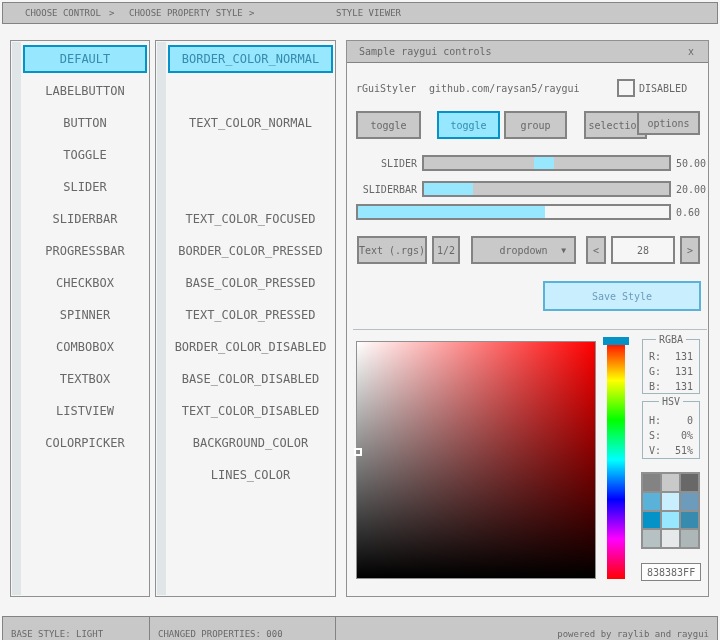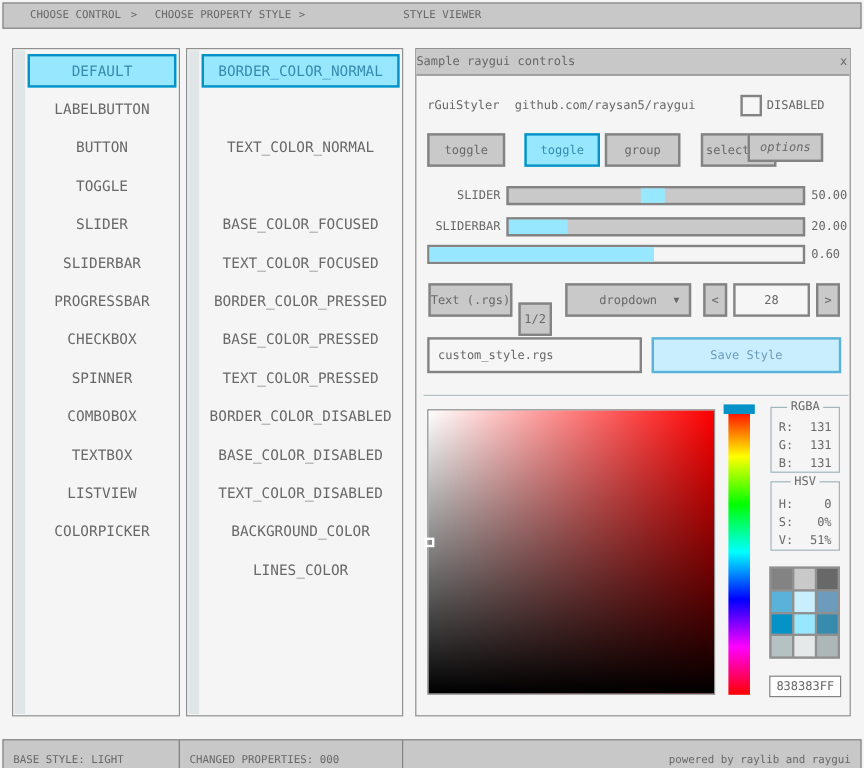--- a/index.html
+++ b/index.html
@@ -26,21 +26,21 @@
     display:flex; align-items:center; justify-content:center; white-space:nowrap; cursor:default; }
   #panel-controls .list-item { width:124px; }
   #panel-props    .list-item { width:165px; }
   .list-item.selected { background:#97e8ff; border:2px solid #0492c7; color:#368bae; }
 
   
   #window { left:346px; top:40px; width:363px; height:557px;
     background:#f5f5f5; border:1px solid #909090; }
   #titlebar { position:absolute; left:0; top:0; right:0; height:22px;
     background:#c8c8c8; border-bottom:1px solid #838383;
-    display:flex; align-items:center; justify-content:space-between; padding:0 0; }
+    display:flex; align-items:center; justify-content:space-between; padding:0 12px; }
   #titlebar .close { cursor:pointer; padding:0 2px; }
 
   .btn { background:#c9c9c9; border:2px solid #838383; color:#686868;
     display:flex; align-items:center; justify-content:center; cursor:pointer; white-space:nowrap; }
   .btn.active { background:#97e8ff; border-color:#0492c7; color:#368bae; }
 
   .lbl { display:flex; align-items:center; white-space:nowrap; }
 
   #checkbox { left:270px; top:38px; width:18px; height:18px;
     background:#f6f6f6; border:2px solid #838383; cursor:pointer; }
@@ -122,21 +122,20 @@
   <div class="list-item" style="top:292px">COMBOBOX</div>
   <div class="list-item" style="top:324px">TEXTBOX</div>
   <div class="list-item" style="top:356px">LISTVIEW</div>
   <div class="list-item" style="top:388px">COLORPICKER</div>
 </div>
 
 <div class="abs panel" id="panel-props">
   <div class="rail"></div>
   <div class="list-item selected" style="top:4px">BORDER_COLOR_NORMAL</div>
   <div class="list-item" style="top:68px">TEXT_COLOR_NORMAL</div>
-  <div class="list-item" style="top:132px">BASE_COLOR_FOCUSED</div>
   <div class="list-item" style="top:164px">TEXT_COLOR_FOCUSED</div>
   <div class="list-item" style="top:196px">BORDER_COLOR_PRESSED</div>
   <div class="list-item" style="top:228px">BASE_COLOR_PRESSED</div>
   <div class="list-item" style="top:260px">TEXT_COLOR_PRESSED</div>
   <div class="list-item" style="top:292px">BORDER_COLOR_DISABLED</div>
   <div class="list-item" style="top:324px">BASE_COLOR_DISABLED</div>
   <div class="list-item" style="top:356px">TEXT_COLOR_DISABLED</div>
   <div class="list-item" style="top:388px">BACKGROUND_COLOR</div>
   <div class="list-item" style="top:420px">LINES_COLOR</div>
 </div>
@@ -149,50 +148,49 @@
 
   <span class="abs lbl" style="left:9px; top:38px; height:18px;">rGuiStyler</span>
   <span class="abs lbl" style="left:82px; top:38px; height:18px;">github.com/raysan5/raygui</span>
   <div class="abs" id="checkbox"></div>
   <span class="abs lbl" style="left:292px; top:38px; height:18px;">DISABLED</span>
 
   <div class="abs btn" style="left:9px;  top:70px; width:65px; height:28px;">toggle</div>
   <div class="abs btn active" style="left:90px; top:70px; width:63px; height:28px;">toggle</div>
   <div class="abs btn" style="left:157px; top:70px; width:63px; height:28px;">group</div>
   <div class="abs btn" style="left:224px; top:70px; width:63px; height:28px;margin-left:13px;">selection</div>
-  <div class="abs btn" style="left:276px; top:70px; width:63px; height:24px;font-style:italic;">options</div>
+  <div class="abs btn" style="left:290px; top:70px; width:63px; height:24px;">options</div>
 
   <span class="abs lbl" style="left:9px; top:114px; width:61px; height:16px; justify-content:flex-end;">SLIDER</span>
   <div class="abs track" style="left:75px; top:114px; width:249px; height:16px;">
     <div class="knob" style="left: 45%;"></div>
   </div>
   <span class="abs lbl" style="left:329px; top:114px; height:16px;">50.00</span>
 
   <span class="abs lbl" style="left:9px; top:140px; width:61px; height:16px; justify-content:flex-end;">SLIDERBAR</span>
   <div class="abs track" style="left:75px; top:140px; width:249px; height:16px;">
     <div class="fill" style="width: 20%;"></div>
   </div>
   <span class="abs lbl" style="left:329px; top:140px; height:16px;">20.00</span>
 
   <div class="abs progress" style="left:9px; top:163px; width:315px; height:16px; position:absolute;">
     <div class="fill" style="width: 60%;"></div>
   </div>
   <span class="abs lbl" style="left:329px; top:163px; height:16px;">0.60</span>
 
   <div class="abs btn" style="left:10px; top:195px; width:70px; height:28px;">Text (.rgs)</div>
-  <div class="abs btn" style="left:85px; top:195px; width:28px; height:28px;margin-top:16px;">1/2</div>
+  <div class="abs btn" style="left:85px; top:195px; width:28px; height:28px;">1/2</div>
   <div class="btn" id="dropdown">
     <span>dropdown</span>
     <span class="arrow">▼</span>
   </div>
   <div class="abs btn" style="left:239px; top:195px; width:20px; height:28px;">&lt;</div>
   <div class="abs whitebox" style="left:264px; top:195px; width:64px; height:28px; justify-content:center;">28</div>
   <div class="abs btn" style="left:333px; top:195px; width:20px; height:28px;">&gt;</div>
 
-  <div class="abs whitebox" style="left:9px; top:240px; width:179px; height:30px; padding-left:7px;">custom_style.rgs</div>
   <div class="abs btn" id="save-btn">Save Style</div>
 
   <div class="abs" id="divider"></div>
 
   <div class="abs" id="sv-square">
     <div id="sv-marker" style="top: 106px;"></div>
   </div>
   <div class="abs" id="hue-bar">
     <div id="hue-selector" style="background-color: rgb(4, 146, 199);"></div>
   </div>

